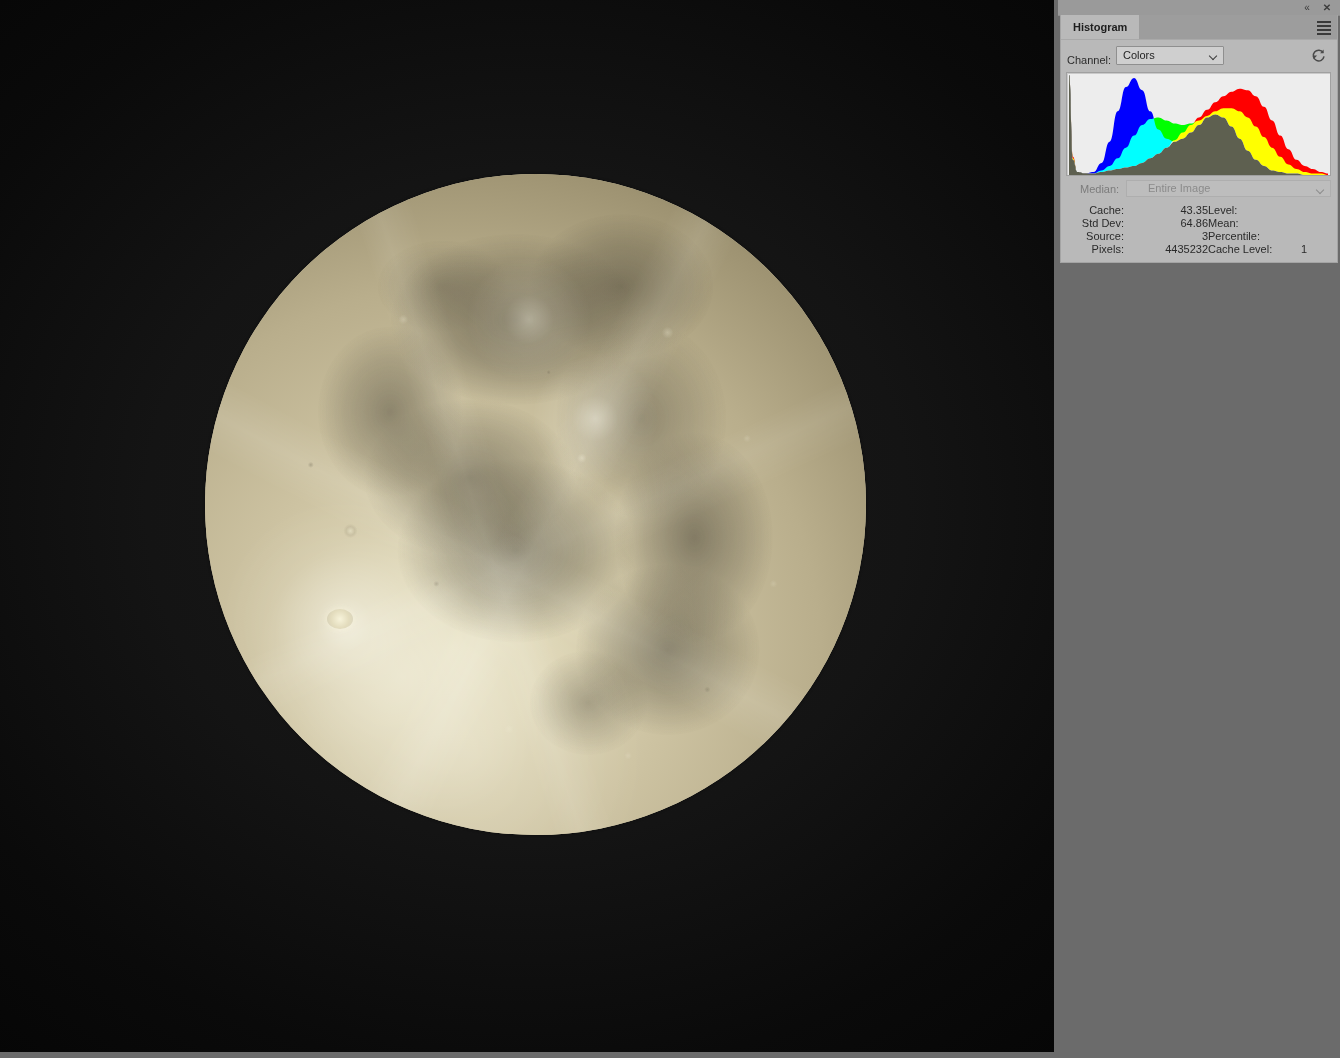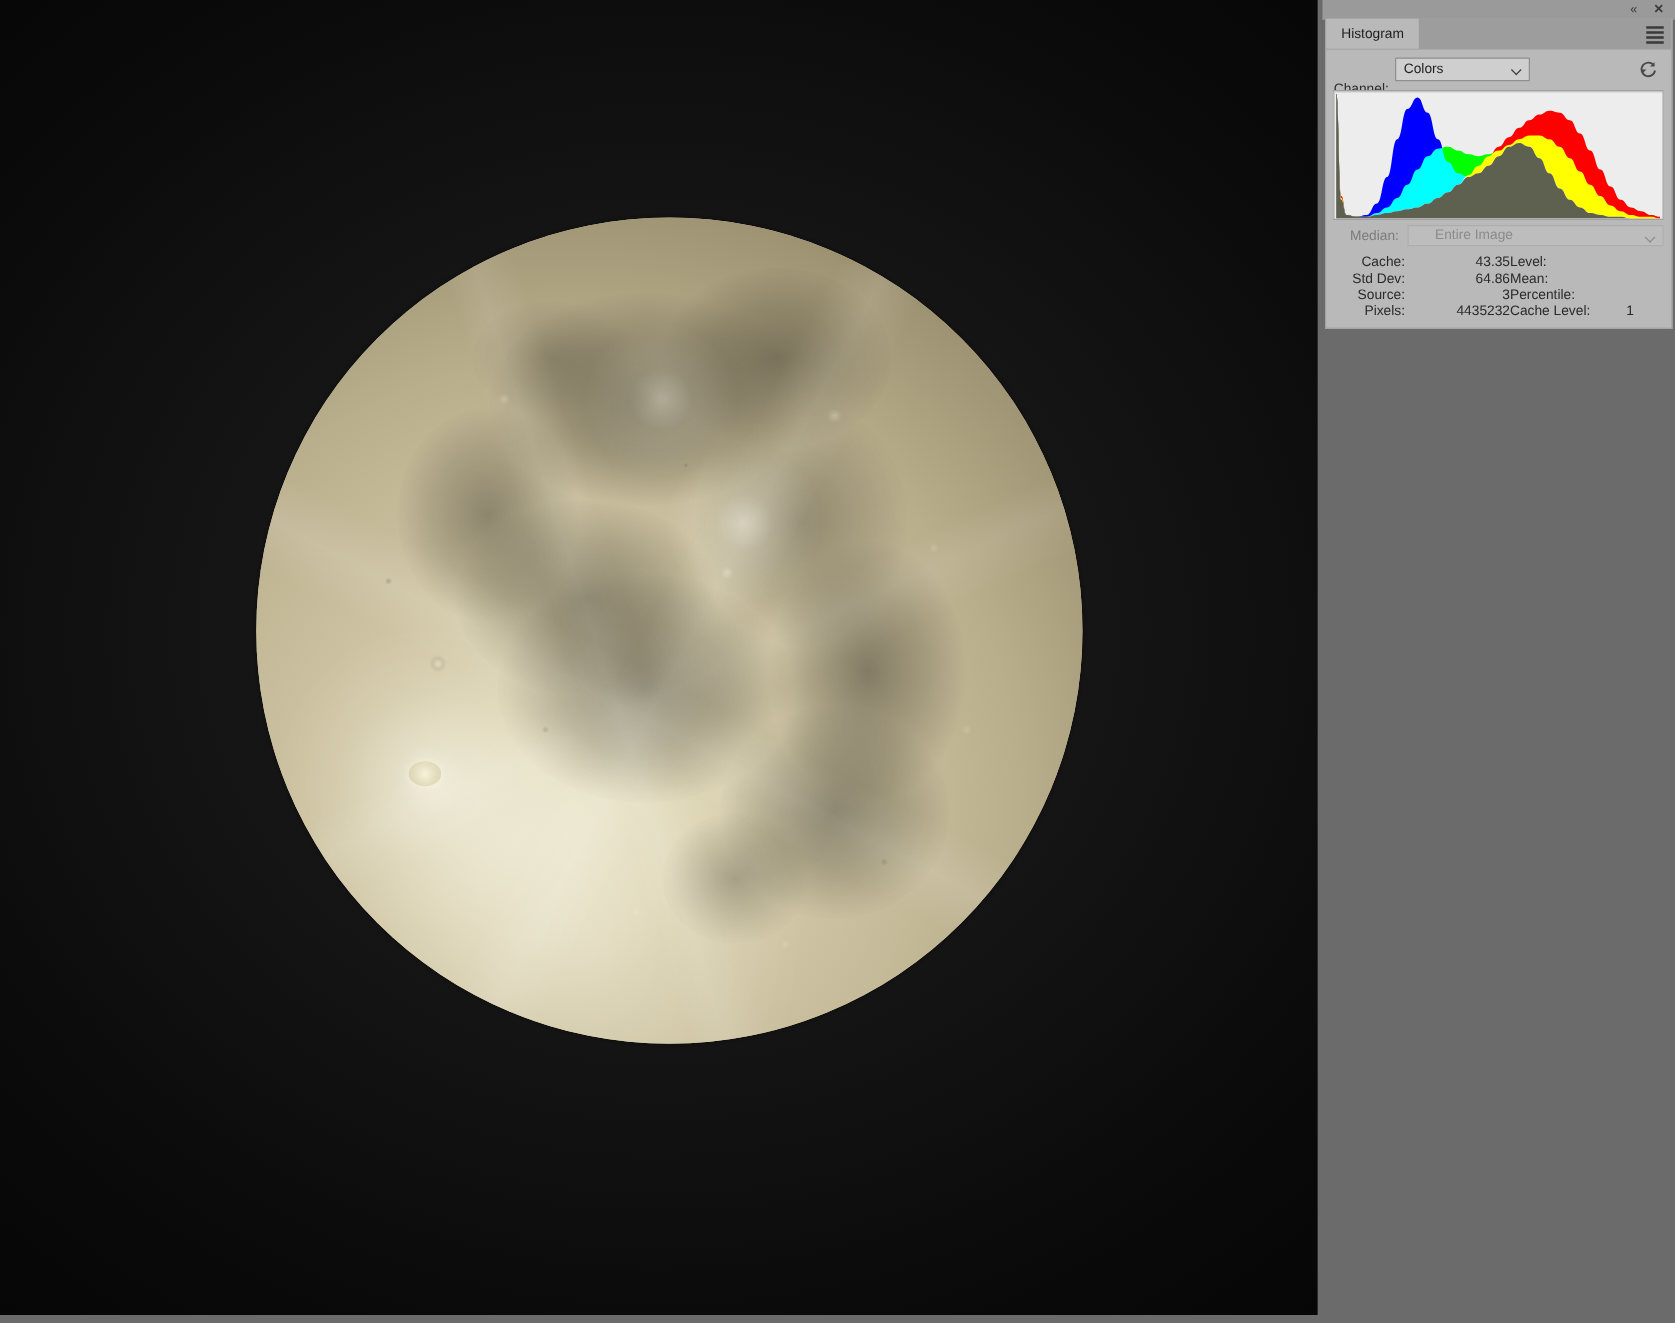--- a/index.html
+++ b/index.html
@@ -168,21 +168,21 @@
     border-bottom: 1px solid #a9a9a9;
   }
   #tab-histogram {
     position: absolute;
     left: 0; top: 0;
     height: 24px;
     padding: 0 12px;
     background: #b9b9b9;
     color: #1d1d1d;
     font-size: 11px;
-    font-weight: normal;
+    font-weight: bold;
     line-height: 24px;
     cursor: pointer;
     user-select: none;
   }
   #panel-menu-btn {
     position: absolute;
     right: 6px; top: 6px;
     width: 14px; height: 12px;
     cursor: pointer;
   }
@@ -193,21 +193,21 @@
     margin-bottom: 2px;
   }
 
   #channel-row {
     position: relative;
     height: 24px;
     margin: 6px 8px 2px 6px;
   }
   #channel-label {
     position: absolute;
-    left: 0; top: 19px;
+    left: 0; top: 8px;
     font-size: 11px;
     color: #2c2c2c;
   }
   #channel-select {
     position: absolute;
     left: 49px; top: 0;
     width: 108px; height: 19px;
     background: #cfcfcf;
     border: 1px solid #8f8f8f;
     border-radius: 1px;

